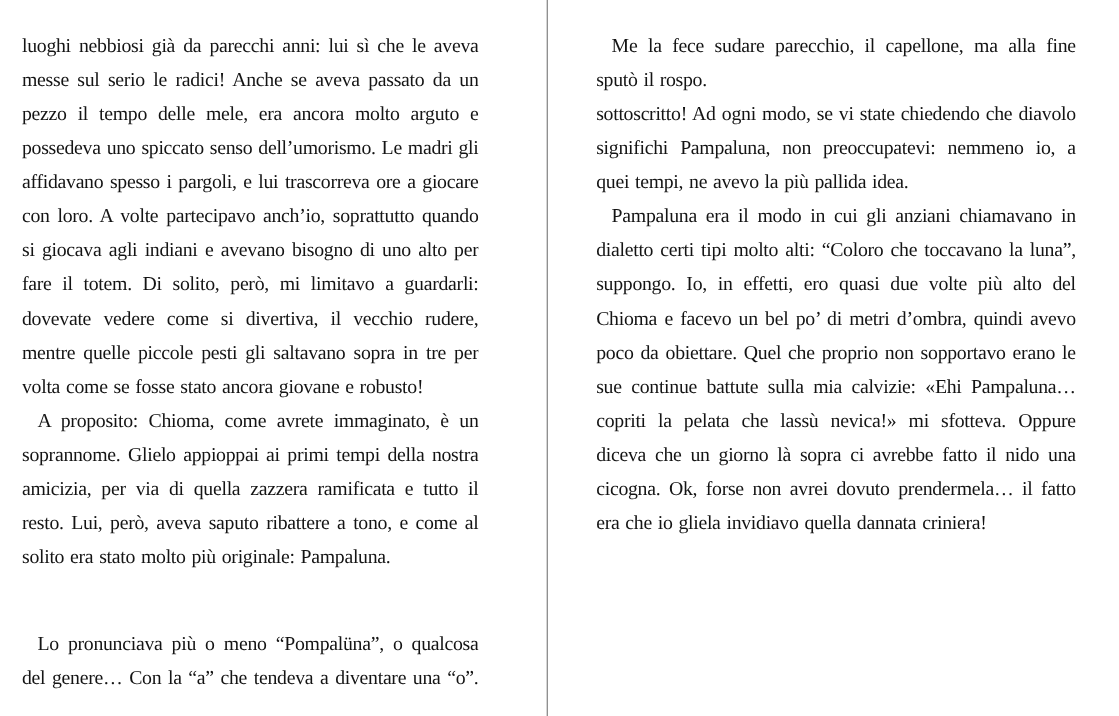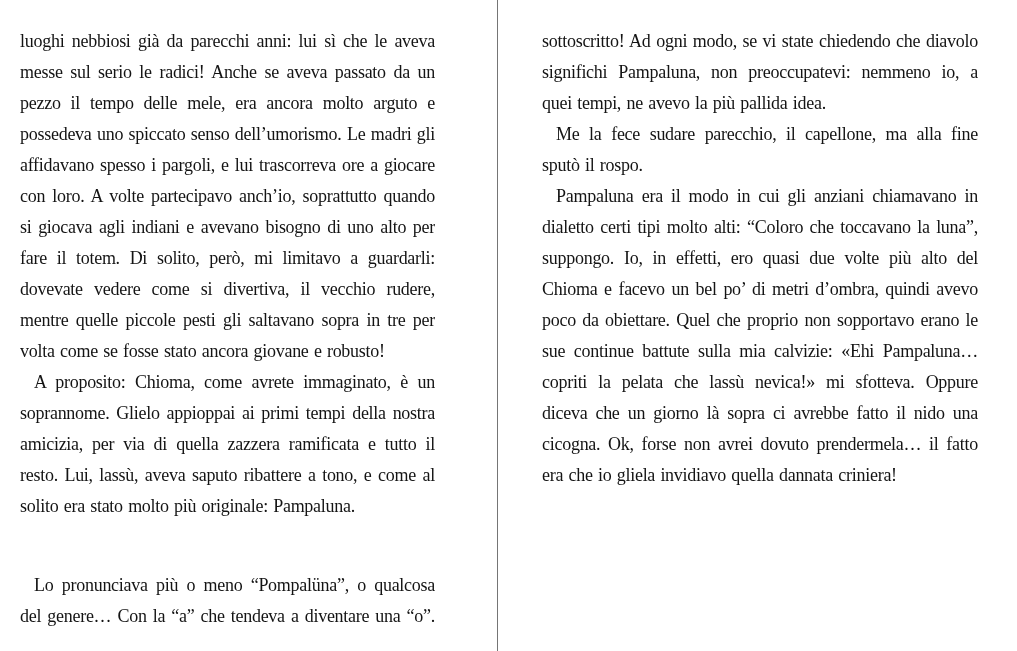--- a/index.html
+++ b/index.html
@@ -51,25 +51,25 @@
   .para.indent { text-indent: 14px; }
   .para.continues { text-align-last: justify; margin-top: 48px; }
 </style>
 </head>
 <body>
 
 <div class="book-spread">
   <div class="page page-left">
     <div>
         <p class="para">luoghi nebbiosi già da parecchi anni: lui sì che le aveva messe sul serio le radici! Anche se aveva passato da un pezzo il tempo delle mele, era ancora molto arguto e possedeva uno spiccato senso dell’umorismo. Le madri gli affidavano spesso i pargoli, e lui trascorreva ore a giocare con loro. A volte partecipavo anch’io, soprattutto quando si giocava agli indiani e avevano bisogno di uno alto per fare il totem. Di solito, però, mi limitavo a guardarli: dovevate vedere come si divertiva, il vecchio rudere, mentre quelle piccole pesti gli saltavano sopra in tre per volta come se fosse stato ancora giovane e robusto!</p>
-        <p class="para indent">A proposito: Chioma, come avrete immaginato, è un soprannome. Glielo appioppai ai primi tempi della nostra amicizia, per via di quella zazzera ramificata e tutto il resto. Lui, lassù, aveva saputo ribattere a tono, e come al solito era stato molto più originale: Pampaluna.</p>
+        <p class="para indent">A proposito: Chioma, come avrete immaginato, è un soprannome. Glielo appioppai ai primi tempi della nostra amicizia, per via di quella zazzera ramificata e tutto il resto. Lui, però, aveva saputo ribattere a tono, e come al solito era stato molto più originale: Pampaluna.</p>
         <p class="para indent continues">Lo pronunciava più o meno “Pompalüna”, o qualcosa del genere… Con la “a” che tendeva a diventare una “o”. Era un piemontese doc, il vecchio Chioma, altro che il</p>
       </div>
   </div>
   <div class="page-divider"></div>
   <div class="page page-right">
     <div>
+        <p class="para indent">Me la fece sudare parecchio, il capellone, ma alla fine sputò il rospo.</p>
         <p class="para">sottoscritto! Ad ogni modo, se vi state chiedendo che diavolo significhi Pampaluna, non preoccupatevi: nemmeno io, a quei tempi, ne avevo la più pallida idea.</p>
-        <p class="para indent">Me la fece sudare parecchio, il capellone, ma alla fine sputò il rospo.</p>
         <p class="para indent">Pampaluna era il modo in cui gli anziani chiamavano in dialetto certi tipi molto alti: “Coloro che toccavano la luna”, suppongo. Io, in effetti, ero quasi due volte più alto del Chioma e facevo un bel po’ di metri d’ombra, quindi avevo poco da obiettare. Quel che proprio non sopportavo erano le sue continue battute sulla mia calvizie: «Ehi Pampaluna… copriti la pelata che lassù nevica!» mi sfotteva. Oppure diceva che un giorno là sopra ci avrebbe fatto il nido una cicogna. Ok, forse non avrei dovuto prendermela… il fatto era che io gliela invidiavo quella dannata criniera!</p>
       </div>
   </div>
 </div>
 
 </body></html>

